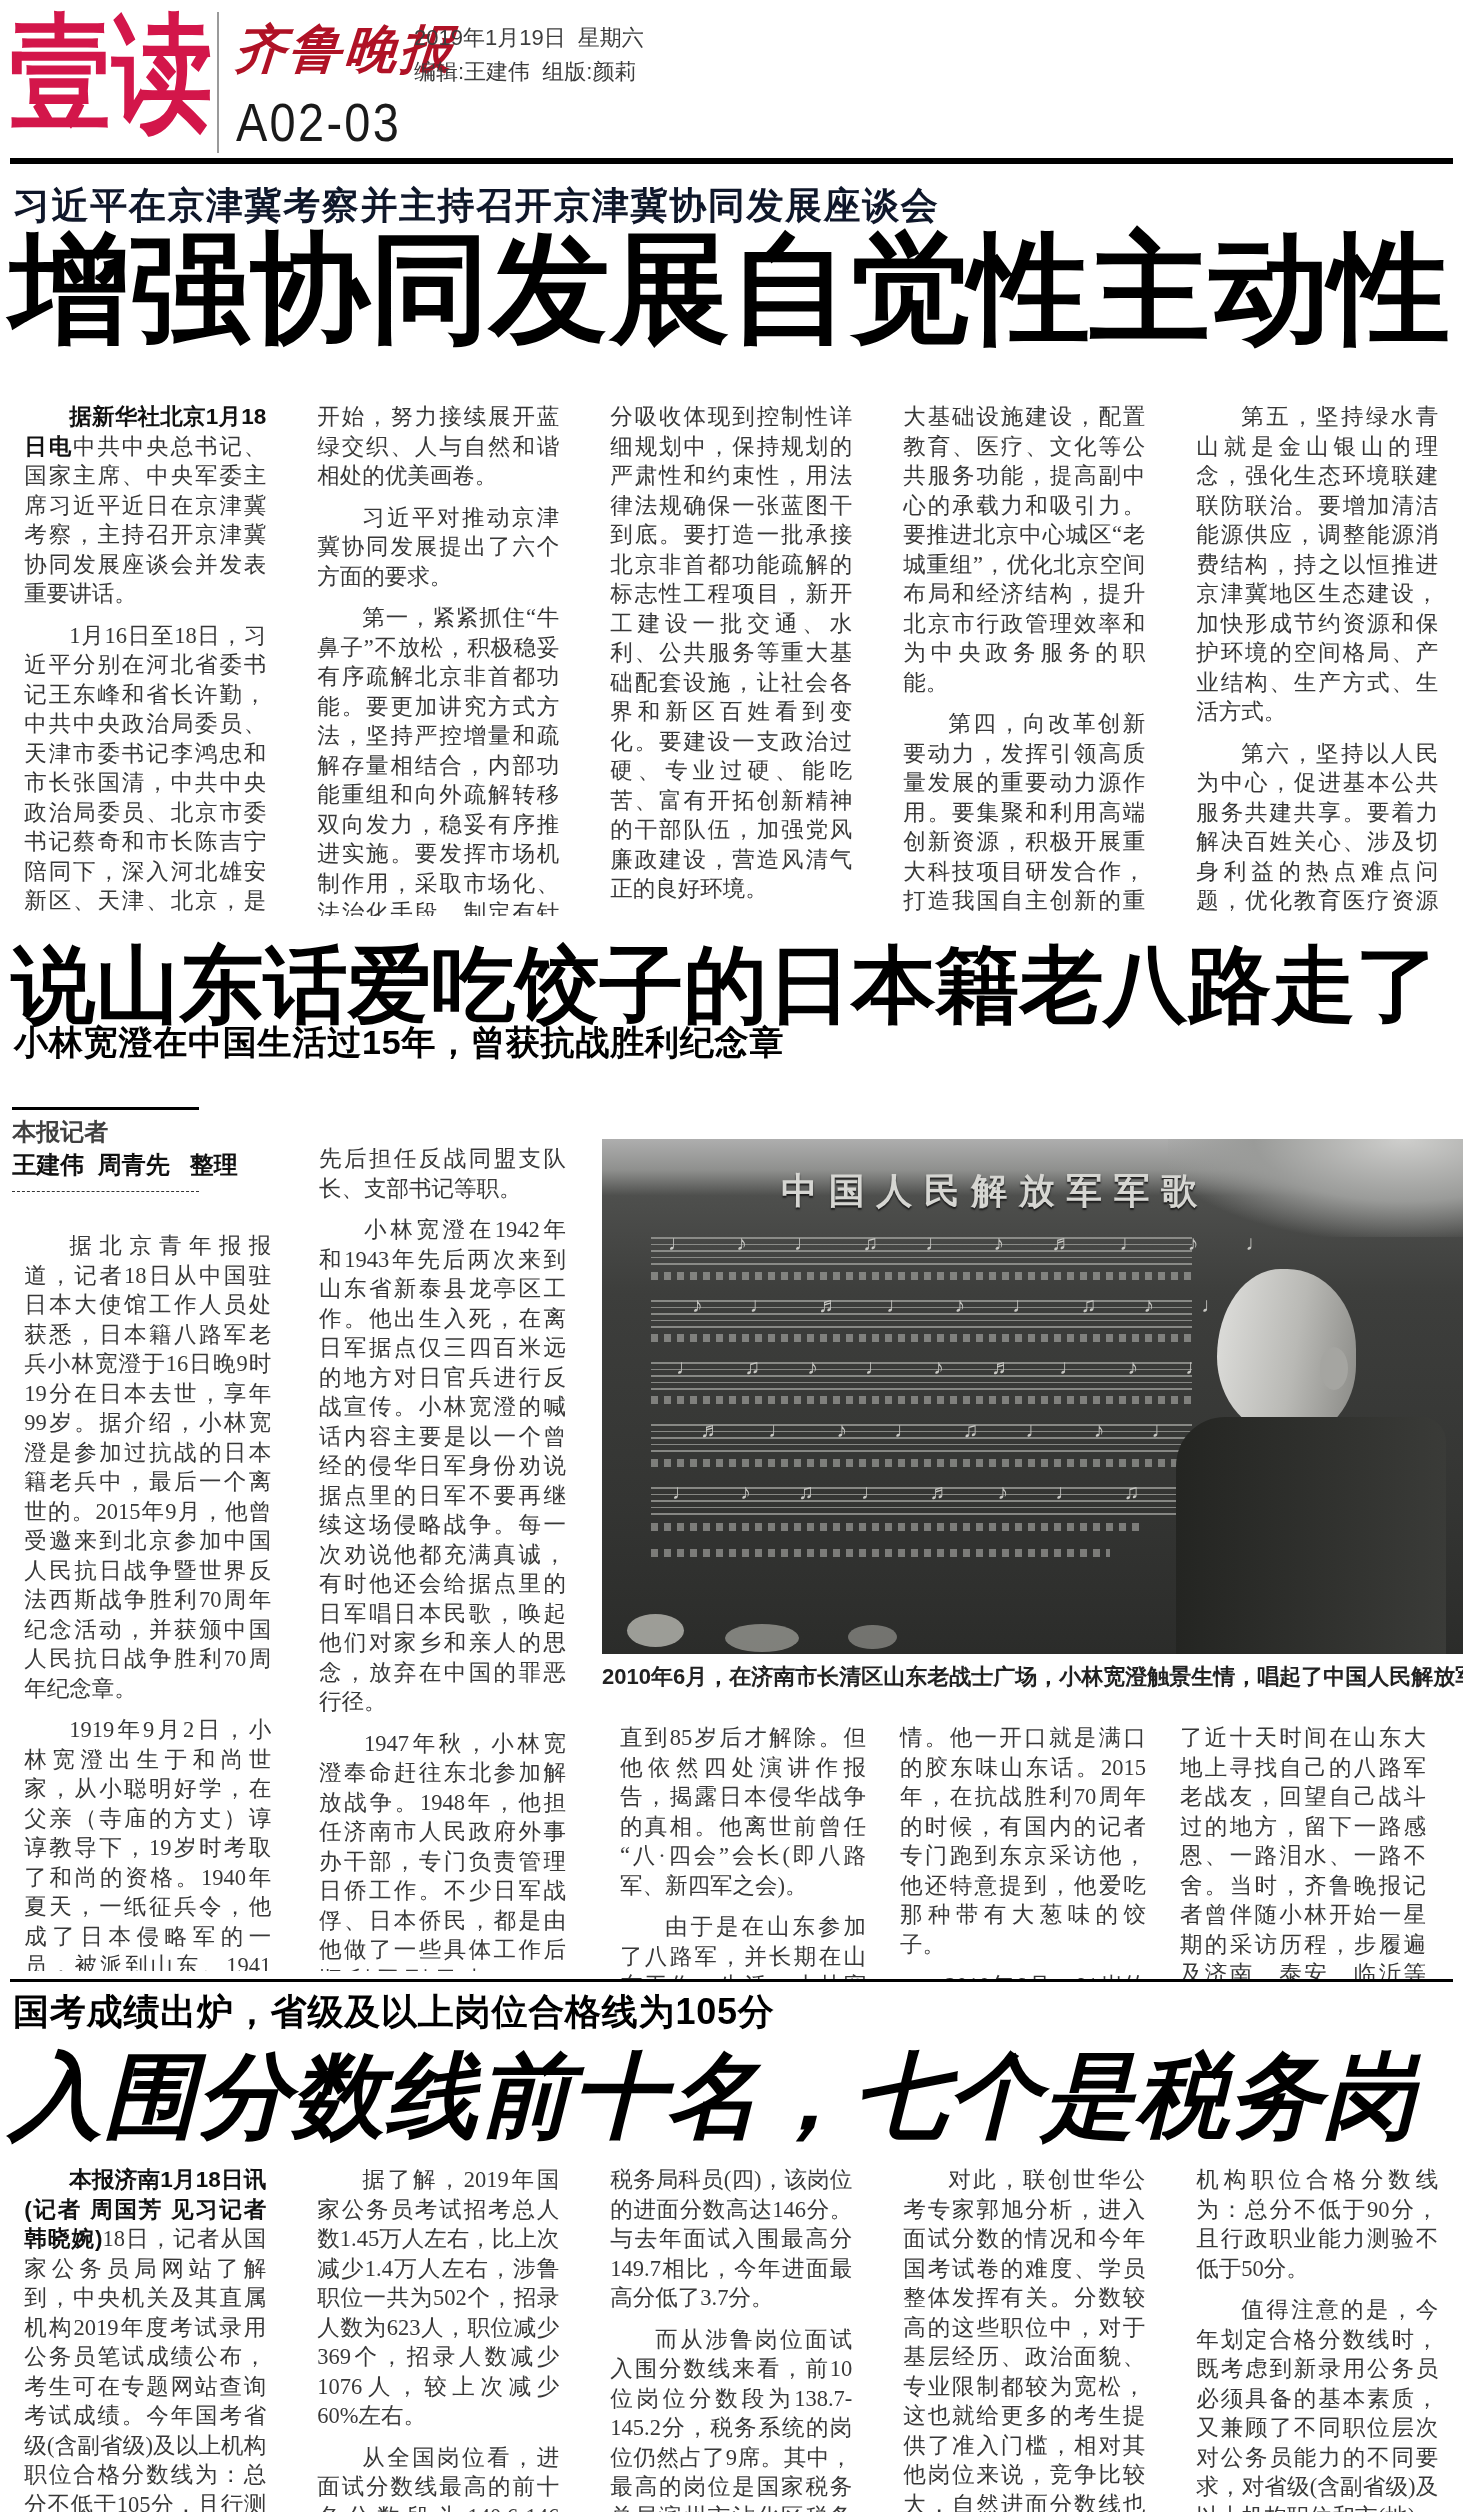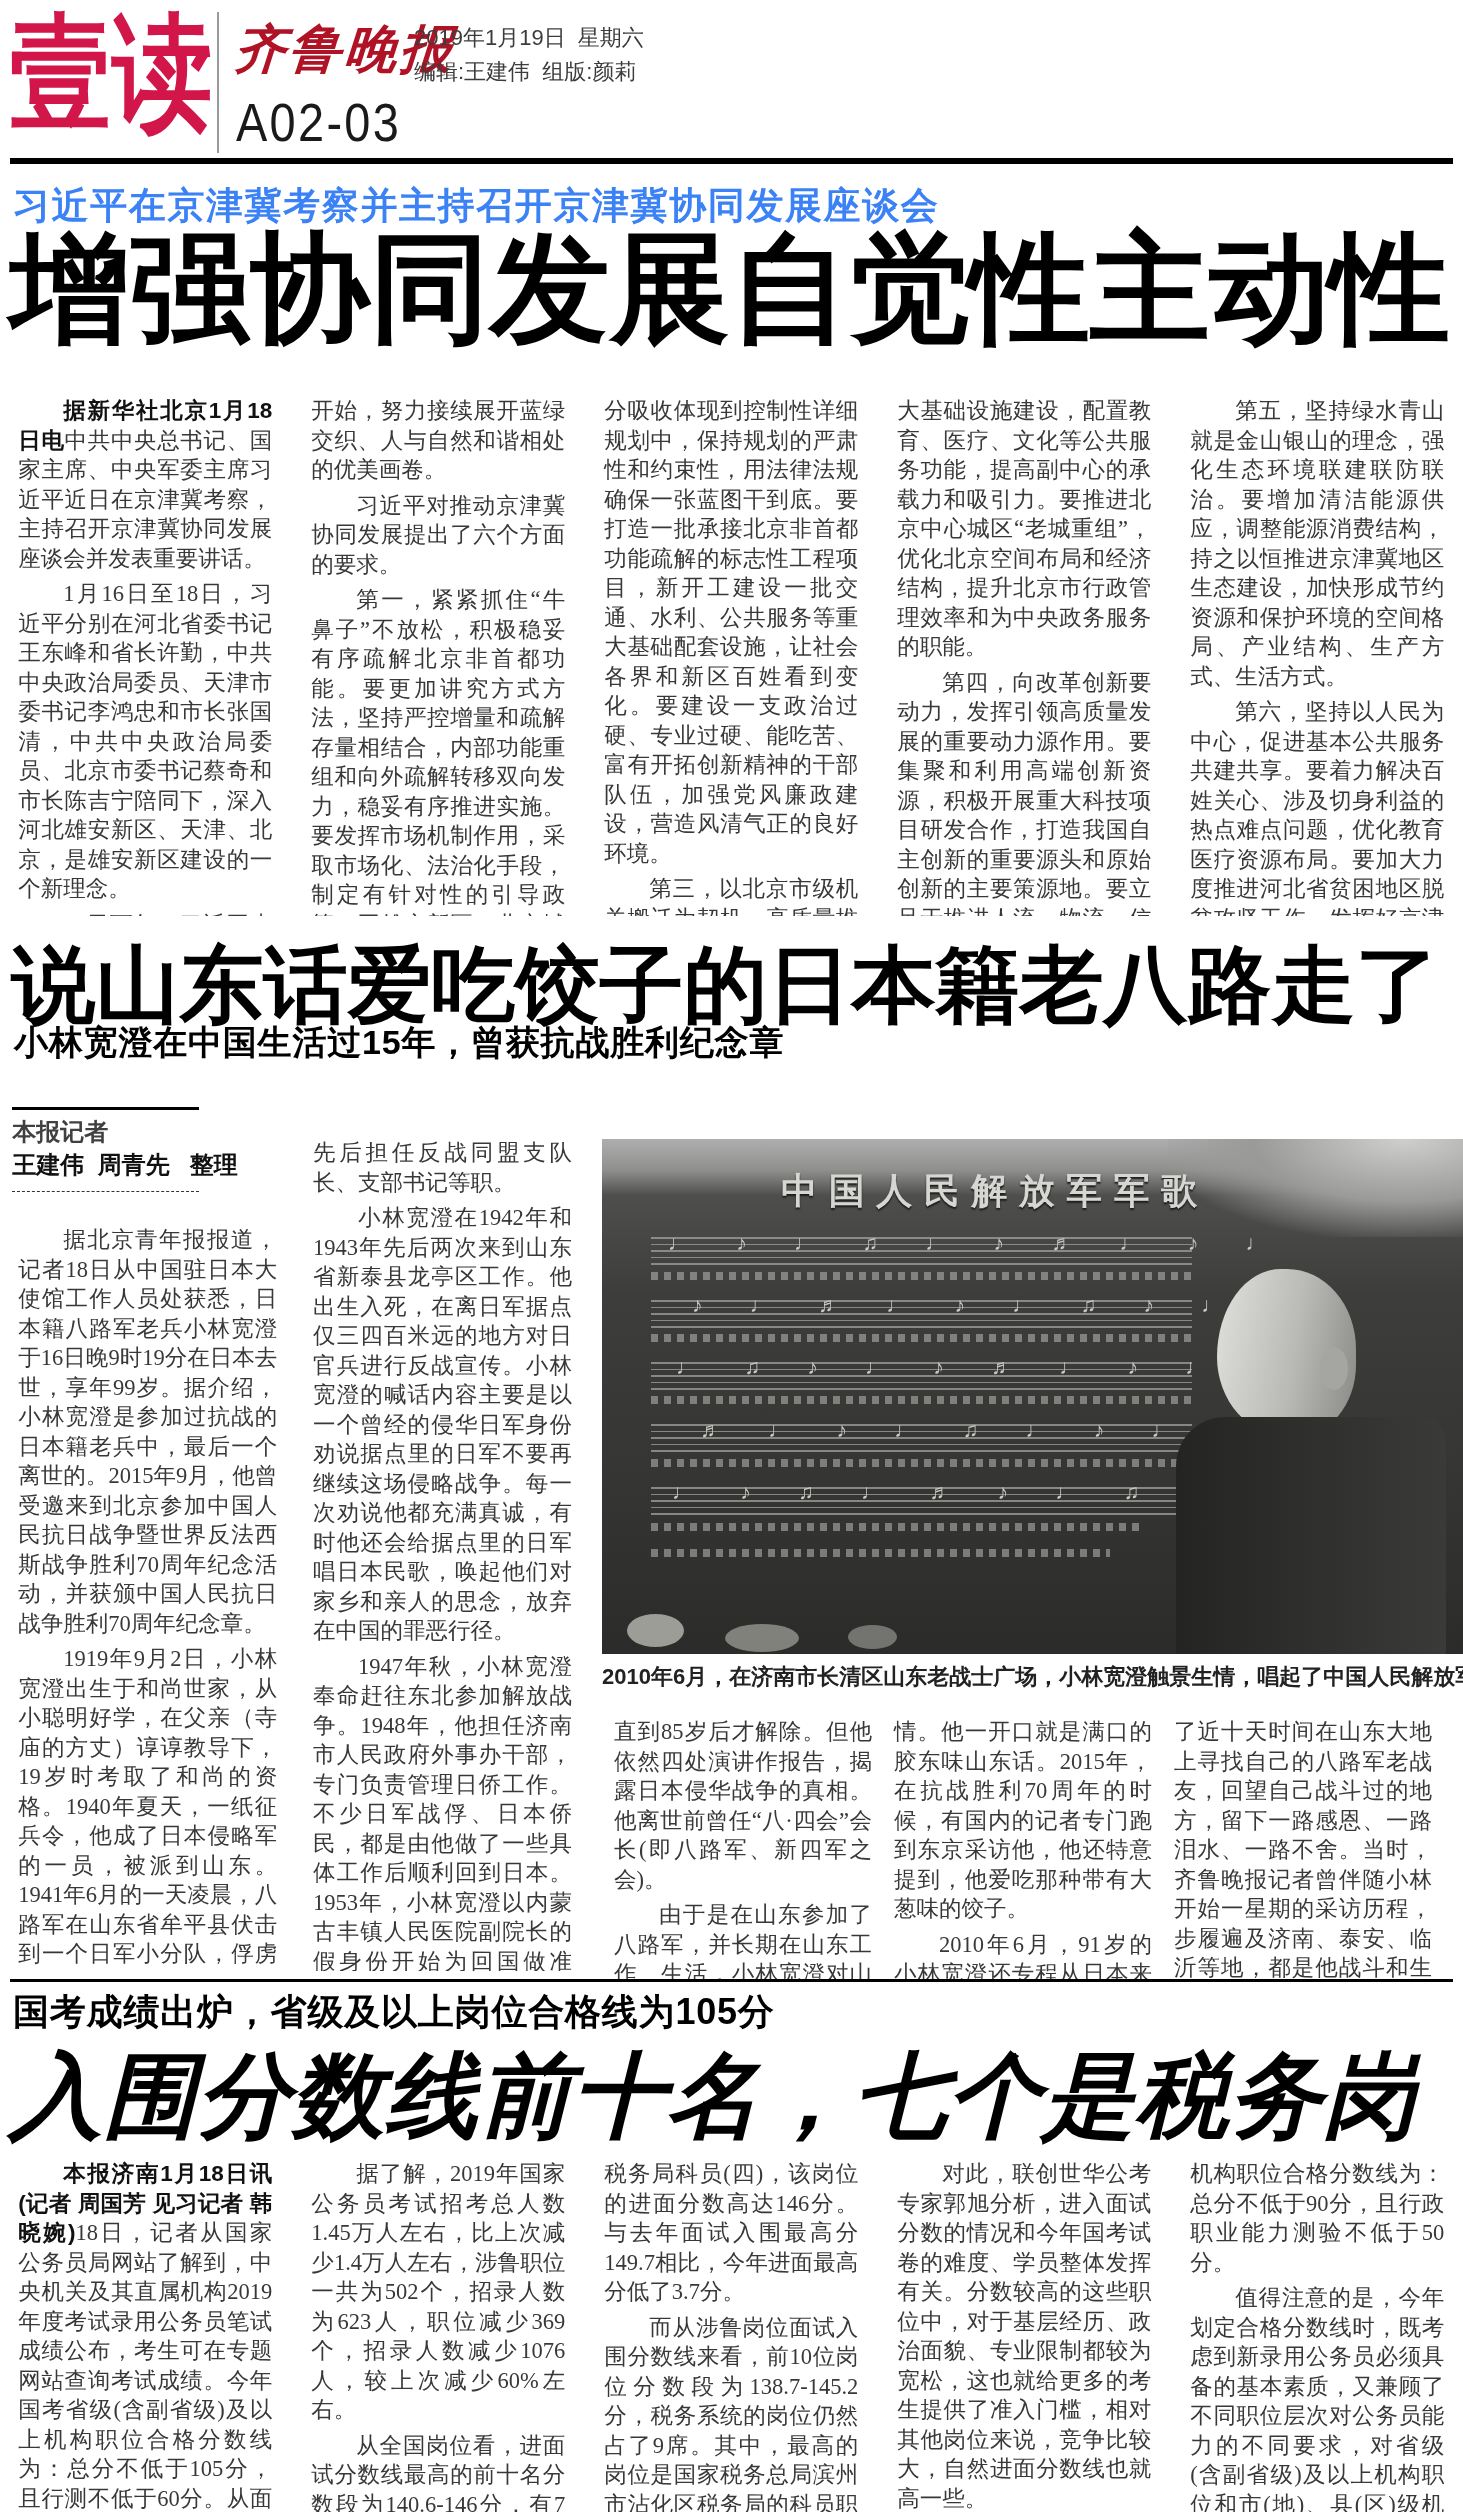--- a/index.html
+++ b/index.html
@@ -16,21 +16,21 @@
         color:#d3164a;transform:scale(0.82,1.02);transform-origin:top left;letter-spacing:1.6px;}
   .vrule{left:217px;top:11.5px;width:1.6px;height:141px;background:#9a9a9a;}
   .masthead{left:234px;top:14.8px;font-size:52px;font-weight:bold;font-style:italic;
             color:#b01226;letter-spacing:3.3px;transform:skewX(-4deg);}
   .dateline{left:414px;top:21px;font-size:22px;color:#3c3c3c;line-height:34px;white-space:pre;}
   .pageno{left:236px;top:92px;font-size:51px;color:#1a1a1a;letter-spacing:2.5px;
           transform:scale(0.92,1.05);transform-origin:top left;font-weight:normal;}
   .header-rule{left:9.8px;top:158px;width:1443px;height:5.7px;background:#000;}
 
   
-  .kicker1{left:13px;top:181px;font-size:37px;font-weight:bold;color:#3b82f6;letter-spacing:1.6px;}
+  .kicker1{left:13px;top:181px;font-size:37px;font-weight:bold;color:#0f172a;letter-spacing:1.6px;}
   .headline1{left:9.8px;top:221px;width:1451px;font-size:120px;line-height:1.12;
              font-weight:bold;color:#000;white-space:nowrap;letter-spacing:0;}
   .headline2{left:11.5px;top:929px;font-size:84px;font-weight:bold;color:#000;
              white-space:nowrap;letter-spacing:0;}
   .subtitle2{left:14px;top:1020px;font-size:34px;font-weight:bold;color:#000;letter-spacing:0.8px;}
   .rule3{left:9.8px;top:1979px;width:1443px;height:2.5px;background:#000;}
   .kicker3{left:13px;top:1988px;font-size:36px;font-weight:bold;color:#000;letter-spacing:0.8px;}
   .headline3{left:9.8px;top:2034px;font-size:93px;font-weight:bold;color:#000;
              white-space:nowrap;letter-spacing:0.8px;font-style:italic;}
 
@@ -39,21 +39,21 @@
   .col{overflow:hidden;}
   .a1cols{left:12.3px;top:390px;width:1438px;height:526px;gap:27px;}
   .a1cols .col{width:270px;}
   .a2col1{left:12.3px;top:1219px;width:271px;height:752px;}
   .a2col2{left:307px;top:1132px;width:271px;height:839px;}
   .a2bottom{left:608px;top:1711px;width:861px;height:270px;gap:10px;}
   .a2bottom .col{width:270px;}
   .a3cols{left:12.3px;top:2153px;width:1438px;height:359px;gap:27px;}
   .a3cols .col{width:270px;}
 
-  .par{margin:6px;font-size:22.5px;line-height:29.5px;text-align:justify;
+  .par{margin:12px;font-size:22.5px;line-height:29.5px;text-align:justify;
        text-indent:2em;color:#383838;}
   .par.cont{text-indent:0;}
   .lead{font-family:"Liberation Sans","DejaVu Sans",sans-serif;font-weight:bold;color:#111;}
 
   
   .byline{left:12.3px;top:1107px;width:187px;border-top:3.3px solid #000;
           border-bottom:1.6px dashed #333;padding:4.9px 0 9.8px;}
   .byline .l1{font-size:24px;font-weight:bold;color:#404040;line-height:33px;}
   .byline .l2{font-size:24px;font-weight:bold;color:#111;line-height:33px;white-space:pre;}
 

